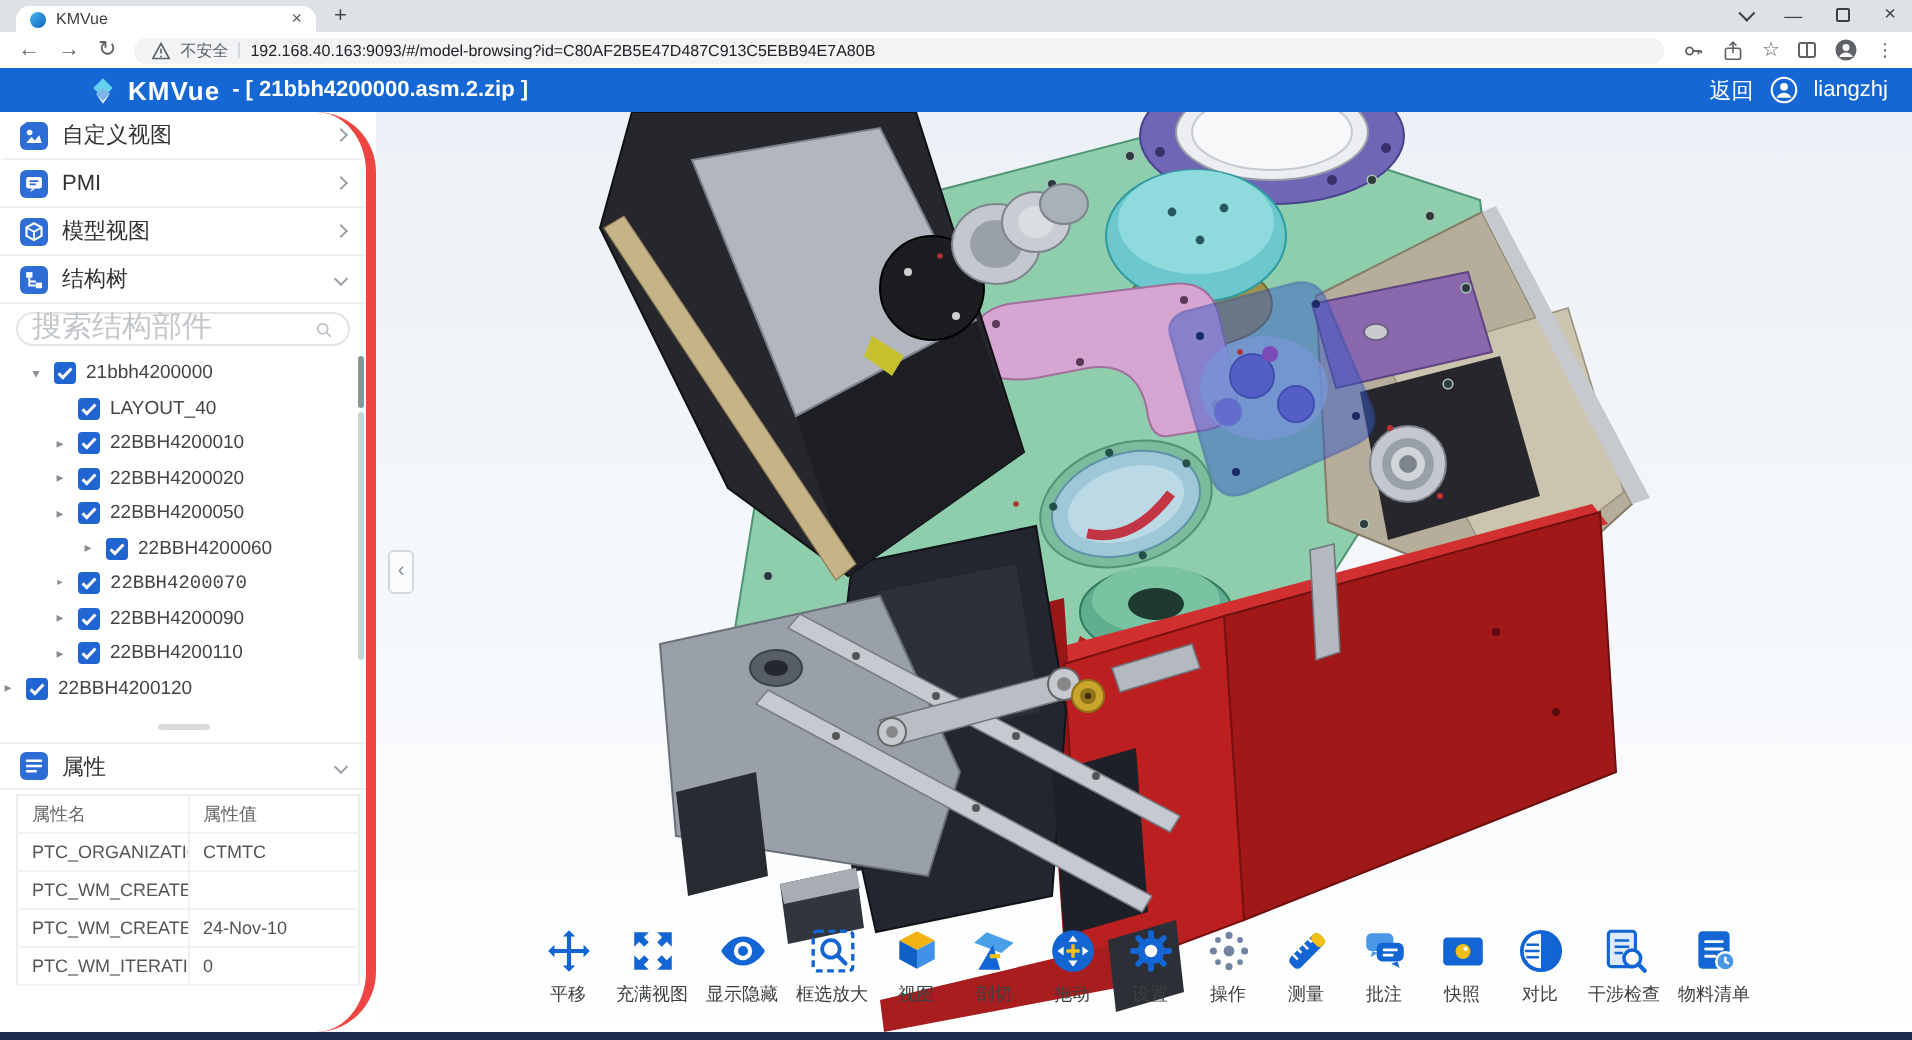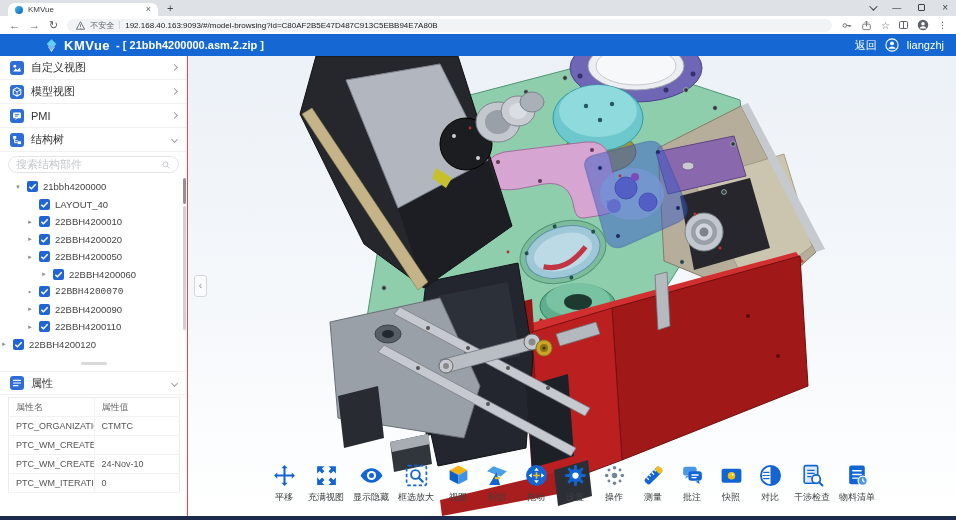--- a/index.html
+++ b/index.html
@@ -34,32 +34,32 @@
   .sidepanel-ic { width:9px; height:8px; border:1.1px solid #5f6368; border-radius:1.5px; position:relative; }
   .sidepanel-ic:before { content:""; position:absolute; right:0; top:0; bottom:0; width:3px; border-left:1.1px solid #5f6368; }
   
   .appheader { height:22px; background:#1568d3; display:flex; align-items:center; color:#fff; padding:0 12px; }
   .logo-wrap { display:flex; align-items:center; gap:5px; margin-left:32px; }
   .logo-text { font-weight:bold; font-size:13px; letter-spacing:.5px; }
   .doc-title { font-size:11px; font-weight:bold; margin-left:6px; white-space:nowrap; }
   .header-right { margin-left:auto; display:flex; align-items:center; gap:8px; font-size:11px; }
   
   .content { display:flex; height:460px; }
-  .sidebar { width:188px; flex:0 0 188px; border-right:1px solid #ef4444; background:#fff; position:relative; overflow:hidden; }
+  .sidebar { width:188px; flex:0 0 188px; border-right:5px solid #ef4444; background:#fff; position:relative; overflow:hidden;border-radius:30px; }
   .panel-h { height:24px; display:flex; align-items:center; gap:7px; padding:0 10px; border-bottom:1px solid #f1f1f1;
              font-size:11px; color:#333; }
   .panel-ic { width:14px; height:14px; flex:0 0 auto; }
   .panel-ic svg { display:block; width:14px; height:14px; }
   .chev { width:5px; height:5px; border-right:1.3px solid #9aa0a6; border-bottom:1.3px solid #9aa0a6; margin-left:auto; }
   .chev.right { transform:rotate(-45deg); }
   .chev.down { transform:rotate(45deg); }
   .searchbox { margin:4px 8px 3px; height:17px; border:1px solid #e4e4e4; border-radius:9px;
                display:flex; align-items:center; padding:0 7px; gap:4px; background:#fff; }
-  .searchbox input { border:0; outline:0; flex:1; font-size:11px; color:#333; background:transparent;
-                     font-family:Liberation Mono, monospace; min-width:0; }
+  .searchbox input { border:0; outline:0; flex:1; font-size:15px; color:#333; background:transparent;
+                     font-family:Liberation Serif, serif; min-width:0; }
   .searchbox input::placeholder { color:#c3c7cb; }
   .tree { height:176px; overflow:hidden; padding-top:2px; }
   .tree-row { height:17.5px; display:flex; align-items:center; gap:5px; font-size:9.5px; color:#444; }
   .caret { width:8px; font-size:7px; color:#8a8f95; text-align:center; flex:0 0 auto; }
   .cb { width:11px; height:11px; background:#2165d2; border-radius:2px; flex:0 0 auto; }
   .cb svg { display:block; width:11px; height:11px; }
   .tree-label { white-space:nowrap; }
   .resize-pill { width:26px; height:3px; background:#d9d9d9; border-radius:2px; margin:10px auto 6px; }
   .prop-table { width:172px; margin:2px 8px 0; border:1px solid #ececec; border-collapse:collapse;
                 font-size:9px; color:#555; table-layout:fixed; }
@@ -169,37 +169,37 @@
               <path d="M3.5 12l3-3.5 2 2 2.5-3 1.5 4.5z" fill="#fff"></path>
             </svg>
           </span>
         <span>自定义视图</span>
         <span class="chev right"></span>
       </div>
       <div class="panel-h">
         <span class="panel-ic">
             <svg viewBox="0 0 16 16">
               <rect width="16" height="16" rx="3.5" fill="#2e6cd6"></rect>
-              <path d="M8 3l4.3 2.4v4.8L8 12.6 3.7 10.2V5.4z" fill="none" stroke="#fff" stroke-width="1.2"></path>
-              <path d="M3.7 5.4L8 7.8l4.3-2.4M8 7.8v4.8" stroke="#fff" stroke-width="1" fill="none"></path>
+              <rect x="3.5" y="4" width="9" height="6.5" rx="1.2" fill="#fff"></rect>
+              <path d="M5.5 12.5l1.5-2h2z" fill="#fff"></path>
+              <path d="M5.5 6.3h5M5.5 8.2h3.5" stroke="#2e6cd6" stroke-width="1"></path>
             </svg>
           </span>
-        <span>模型视图</span>
+        <span>PMI</span>
         <span class="chev right"></span>
       </div>
       <div class="panel-h">
         <span class="panel-ic">
             <svg viewBox="0 0 16 16">
               <rect width="16" height="16" rx="3.5" fill="#2e6cd6"></rect>
-              <rect x="3.5" y="4" width="9" height="6.5" rx="1.2" fill="#fff"></rect>
-              <path d="M5.5 12.5l1.5-2h2z" fill="#fff"></path>
-              <path d="M5.5 6.3h5M5.5 8.2h3.5" stroke="#2e6cd6" stroke-width="1"></path>
+              <path d="M8 3l4.3 2.4v4.8L8 12.6 3.7 10.2V5.4z" fill="none" stroke="#fff" stroke-width="1.2"></path>
+              <path d="M3.7 5.4L8 7.8l4.3-2.4M8 7.8v4.8" stroke="#fff" stroke-width="1" fill="none"></path>
             </svg>
           </span>
-        <span>PMI</span>
+        <span>模型视图</span>
         <span class="chev right"></span>
       </div>
       <div class="panel-h">
         <span class="panel-ic">
             <svg viewBox="0 0 16 16">
               <rect width="16" height="16" rx="3.5" fill="#2e6cd6"></rect>
               <rect x="3.5" y="3.5" width="3.6" height="3.2" fill="#fff"></rect>
               <rect x="9" y="9.5" width="3.6" height="3.2" fill="#fff"></rect>
               <path d="M5.3 6.7v4.4h3.7M5.3 8.9h3.7" stroke="#fff" stroke-width="1.1" fill="none"></path>
             </svg>

